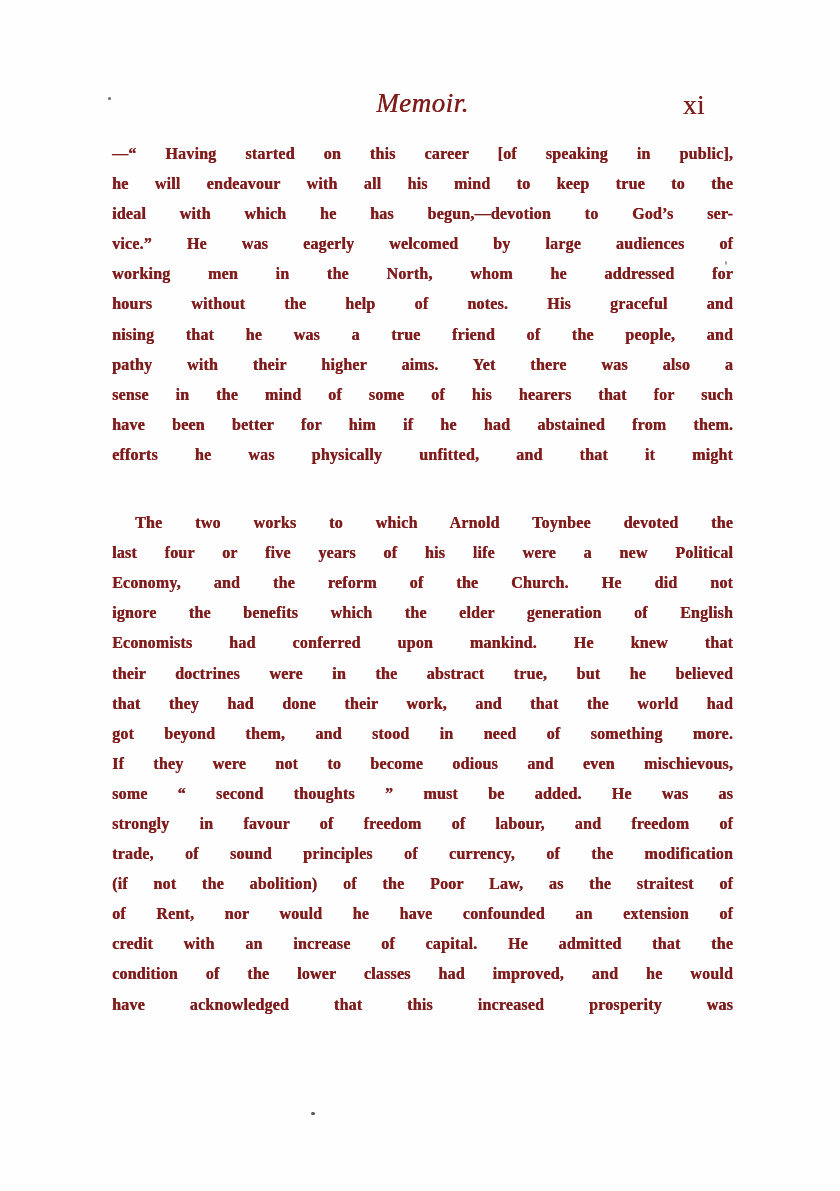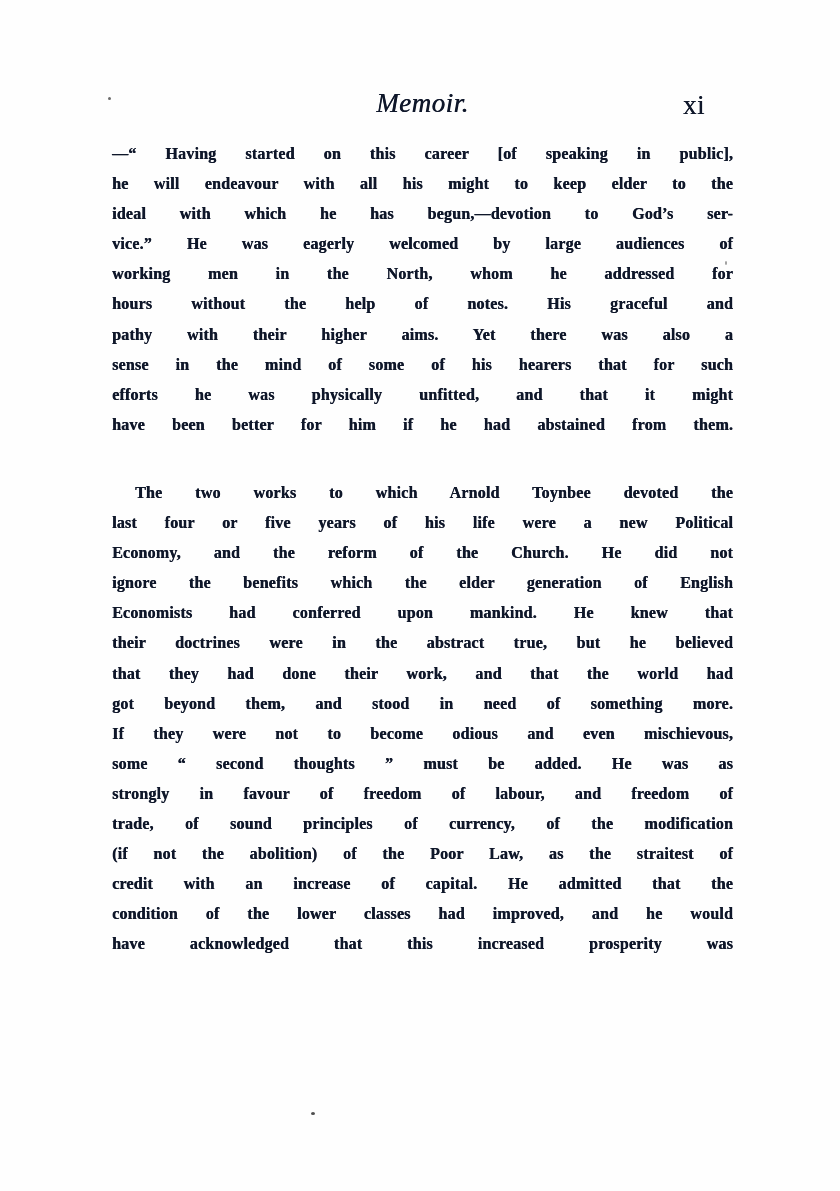--- a/index.html
+++ b/index.html
@@ -3,21 +3,21 @@
 <meta charset="utf-8">
 <style>
   html, body { margin: 0; padding: 0; background: #ffffff; }
   .page {
     position: relative;
     width: 840px;
     height: 1191px;
     background: #fefefe;
     overflow: hidden;
     font-family: "Liberation Serif", "DejaVu Serif", serif;
-    color: #0f172a;
+    color: #7f1d1d;
   }
   .header-row {
     position: absolute;
     left: 112px;
     top: 88px;
     width: 621px;
     height: 34px;
   }
   .running-title {
     display: block;
@@ -66,44 +66,46 @@
 
 <div class="page">
   <div class="header-row">
     <span class="running-title">Memoir.</span>
     <span class="page-number">xi</span>
   </div>
 
   <div class="body-text">
       <div class="para">
         <div class="line">—“ Having started on this career [of speaking in public],</div>
-        <div class="line">he will endeavour with all his might to keep elder to the</div>
+        <div class="line">he will endeavour with all his mind to keep true to the</div>
         <div class="line">ideal with which he has begun,—devotion to God’s ser-</div>
         <div class="line">vice.” He was eagerly welcomed by large audiences of</div>
         <div class="line">working men in the North, whom he addressed for</div>
         <div class="line">hours without the help of notes. His graceful and</div>
+        <div class="line">nising that he was a true friend of the people, and</div>
         <div class="line">pathy with their higher aims. Yet there was also a</div>
         <div class="line">sense in the mind of some of his hearers that for such</div>
+        <div class="line">have been better for him if he had abstained from them.</div>
         <div class="line">efforts he was physically unfitted, and that it might</div>
-        <div class="line">have been better for him if he had abstained from them.</div>
       </div>
       <div class="para indent">
         <div class="line">The two works to which Arnold Toynbee devoted the</div>
         <div class="line">last four or five years of his life were a new Political</div>
         <div class="line">Economy, and the reform of the Church. He did not</div>
         <div class="line">ignore the benefits which the elder generation of English</div>
         <div class="line">Economists had conferred upon mankind. He knew that</div>
         <div class="line">their doctrines were in the abstract true, but he believed</div>
         <div class="line">that they had done their work, and that the world had</div>
         <div class="line">got beyond them, and stood in need of something more.</div>
         <div class="line">If they were not to become odious and even mischievous,</div>
         <div class="line">some “ second thoughts ” must be added. He was as</div>
         <div class="line">strongly in favour of freedom of labour, and freedom of</div>
         <div class="line">trade, of sound principles of currency, of the modification</div>
         <div class="line">(if not the abolition) of the Poor Law, as the straitest of</div>
+        <div class="line">of Rent, nor would he have confounded an extension of</div>
         <div class="line">credit with an increase of capital. He admitted that the</div>
         <div class="line">condition of the lower classes had improved, and he would</div>
         <div class="line">have acknowledged that this increased prosperity was</div>
       </div>
     </div>
 
   <div class="speck speck-a"></div>
   <div class="speck speck-b"></div>
   <div class="speck speck-c"></div>
 </div>

